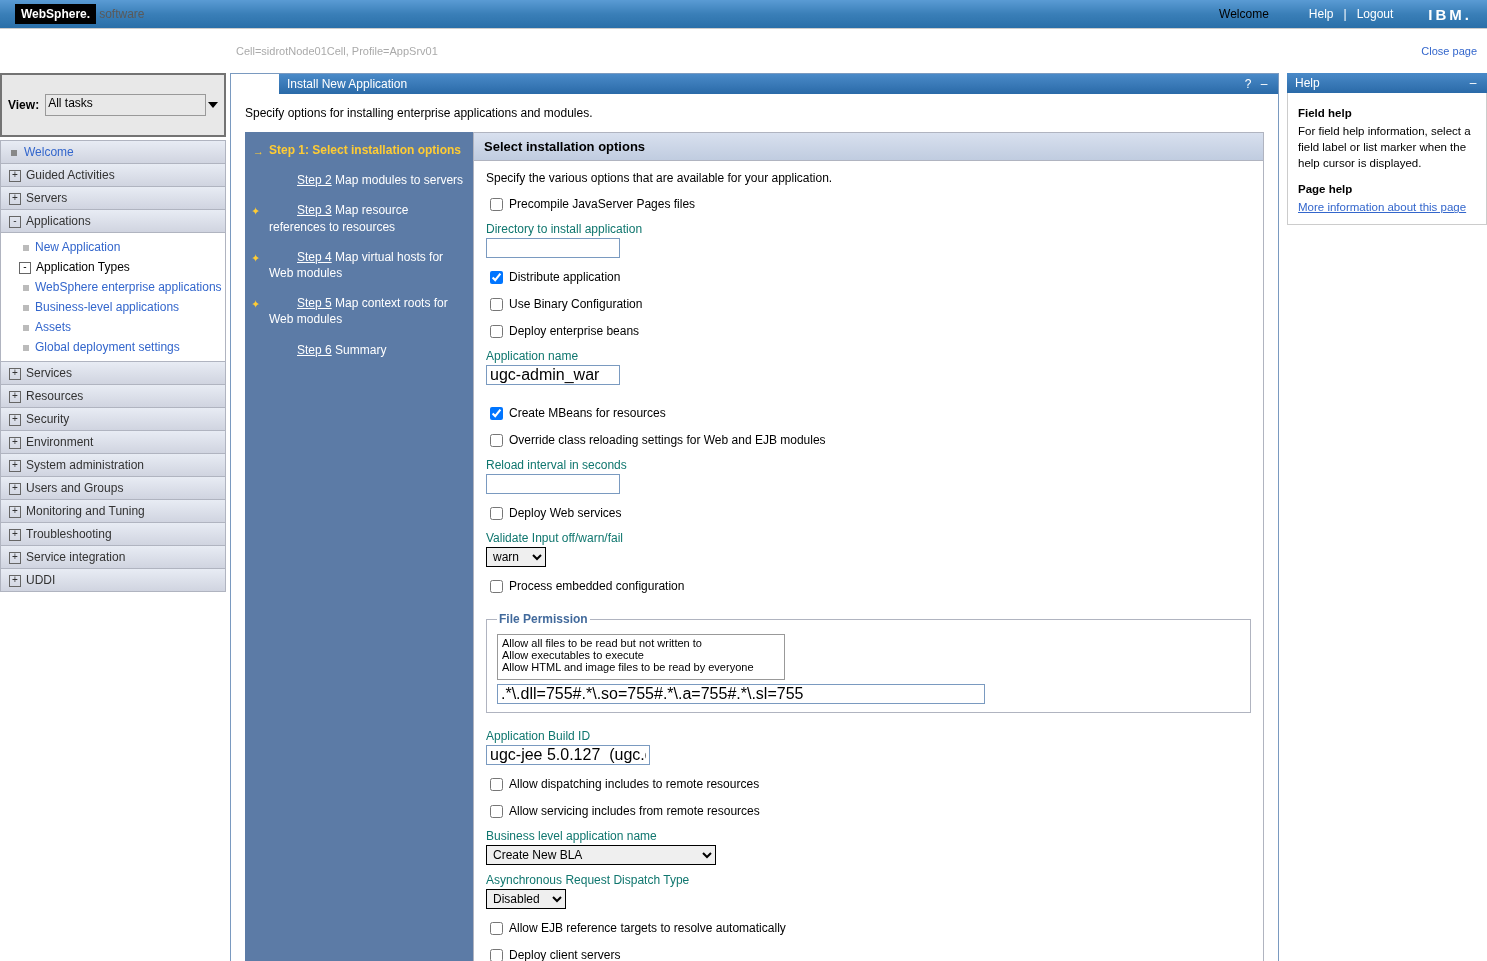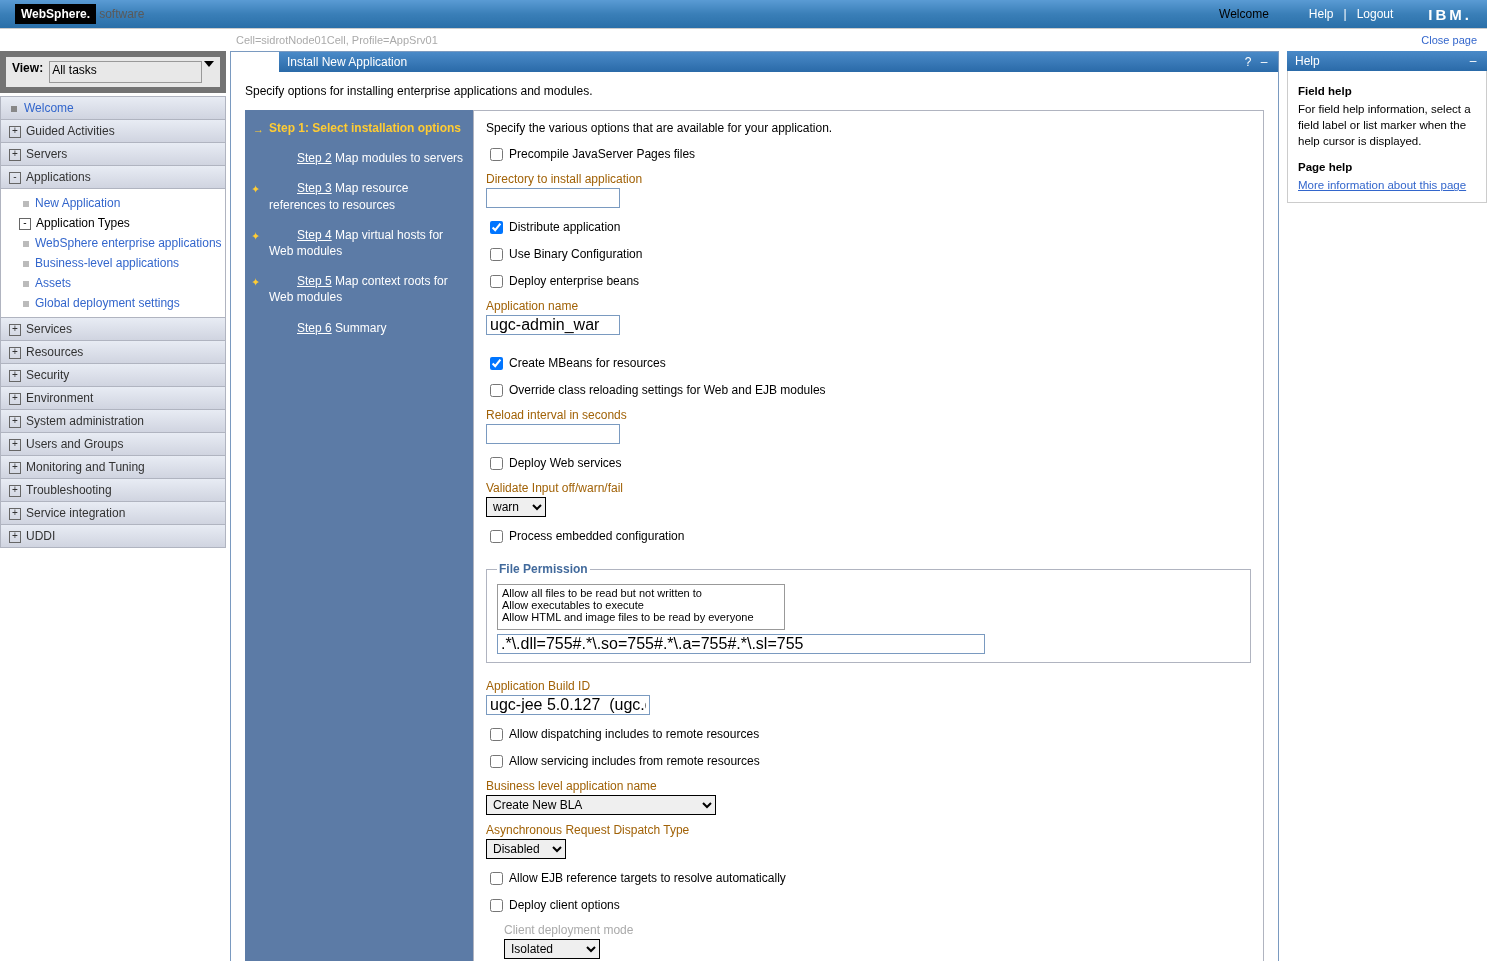--- a/index.html
+++ b/index.html
@@ -5,25 +5,25 @@
   html,body{margin:0;padding:0;height:100%;font-family:Arial,Helvetica,sans-serif;font-size:12px;color:#000;}
   body{background:#fff;}
   .header{height:28px;background:linear-gradient(to bottom,#5a9bd4 0%,#3a7fb8 50%,#2a6fa8 100%);color:#fff;display:flex;align-items:center;padding:0 15px;}
   .header-logo{background:#000;color:#fff;font-weight:bold;font-size:12px;padding:3px 6px;margin-right:3px;}
   .header-sub{color:#5a5a5a;font-size:12px;}
   .header-spacer{flex:1;}
   .header-link{color:#fff;margin:0 10px;text-decoration:none;font-size:12px;}
   .header-welcome{color:#000;font-size:12px;margin-right:30px;}
   .header-sep{color:#fff;}
   .header-ibm{font-weight:bold;letter-spacing:3px;font-size:15px;margin-left:25px;}
-  .subheader{height:20px;background:#fff;border-top:1px solid #ccc;display:flex;align-items:center;padding:1px 10px;font-size:11px;color:#aaa;justify-content:space-between;}
+  .subheader{height:20px;background:#fff;border-top:1px solid #ccc;display:flex;align-items:center;padding:12px 10px;font-size:11px;color:#aaa;justify-content:space-between;}
   .subheader-right{color:#3366cc;cursor:pointer;}
   .main{display:flex;height:calc(100% - 48px);}
   .sidebar{width:226px;background:#fff;border-right:0px solid #ccc;flex-shrink:0;}
-  .view-row{background:#e8e8e8;border:6px solid #737373;padding:4px 6px;display:flex;}
+  .view-row{background:#e8e8e8;border:2px solid #737373;padding:19px 6px;display:flex;align-items:center;}
   .view-label{font-weight:bold;margin-right:6px;}
   .view-select{flex:1;border:1px solid #999;padding:1px 2px;font-size:12px;height:18px;}
   .view-arrow{width:0;height:0;border-left:5px solid transparent;border-right:5px solid transparent;border-top:6px solid #000;margin-left:2px;}
   .navitem{background:linear-gradient(to bottom,#e8ecf4 0%,#d0d4e0 100%);border:1px solid #b0b4c0;border-top:none;padding:4px 8px;cursor:pointer;font-size:12px;color:#333;}
   .navitem.first{border-top:1px solid #b0b4c0;margin-top:3px;}
   .navitem .toggle{display:inline-block;width:10px;height:10px;border:1px solid #666;text-align:center;line-height:8px;font-size:10px;margin-right:5px;vertical-align:middle;}
   .navitem .bullet{display:inline-block;width:6px;height:6px;background:#888;margin-right:7px;margin-left:2px;vertical-align:middle;}
   .subtree{background:#fff;border:1px solid #b0b4c0;border-top:none;padding:4px 0;}
   .subtree a{display:block;color:#3366cc;text-decoration:none;padding:3px 0 3px 36px;font-size:12px;}
   .subtree .sub2{}
@@ -43,21 +43,21 @@
   .step{margin-bottom:14px;line-height:1.35;padding-left:16px;position:relative;}
   .step .arrow{position:absolute;left:0;top:2px;color:#ffcc33;font-size:11px;}
   .step .star{position:absolute;left:-2px;top:2px;color:#ffcc33;font-size:11px;}
   .step.current{color:#ffcc33;font-weight:bold;}
   .step a{color:#ffffff;text-decoration:underline;cursor:pointer;margin-left:28px;}
   .wizard-main{flex:1;border:1px solid #b0b4c0;padding:0;background:#fff;}
   .wizard-head{background:linear-gradient(to bottom,#d8e0ee 0%,#c0cce0 100%);padding:6px 10px;font-weight:bold;font-size:13px;border-bottom:1px solid #b0b4c0;color:#000;}
   .wizard-body{padding:10px 12px;}
   .wizard-body p{margin:0 0 10px 0;}
   .field-row{margin:4px 0 8px 0;}
-  .field-label{margin:8px 0 2px 0;color:#a16207;}
+  .field-label{margin:8px 0 2px 0;color:#0f766e;}
   .cb{width:13px;height:13px;vertical-align:middle;margin-right:6px;}
   .textbox{border:1px solid #7a9ac0;padding:1px 3px;font-size:16px;height:16px;}
   .selectbox{border:1px solid #000;font-size:12px;padding:1px 2px;}
   .fieldset{border:1px solid #b0b4c0;padding:8px 10px;margin:16px 0;}
   .fieldset-legend{color:#426a9c;font-weight:bold;}
   .listbox{width:282px;height:40px;border:1px solid #999;overflow:auto;font-size:11px;padding:2px;margin-bottom:4px;}
   .listbox div{padding:0px 2px;}
   .disabled-label{color:#aaa;}
   .help-col{width:200px;flex-shrink:0;}
   .help-panel{border:0;}
@@ -132,20 +132,21 @@
             <div class="wizard-steps">
               <div class="step current"><span class="arrow">→</span><span>Step 1: Select installation options</span></div>
               <div class="step"><a>Step 2</a><span>  Map modules to servers</span></div>
               <div class="step"><span class="star">✦</span><a>Step 3</a><span>  Map resource references to resources</span></div>
               <div class="step"><span class="star">✦</span><a>Step 4</a><span>  Map virtual hosts for Web modules</span></div>
               <div class="step"><span class="star">✦</span><a>Step 5</a><span>  Map context roots for Web modules</span></div>
               <div class="step"><a>Step 6</a><span>  Summary</span></div>
             </div>
 
             <div class="wizard-main">
+              <div class="wizard-head">Select installation options</div>
               <div class="wizard-body">
                 <p>Specify the various options that are available for your application.</p>
 
                 <div class="field-row"><input type="checkbox" class="cb" style=""><span>Precompile JavaServer Pages files</span></div>
 
                 <div class="field-label">Directory to install application</div>
                 <input class="textbox" style="width: 126px;" value="">
 
                 <div class="field-row" style="margin-top:10px"><input type="checkbox" class="cb" checked="" style=""><span>Distribute application</span></div>
                 <div class="field-row"><input type="checkbox" class="cb" style=""><span>Use Binary Configuration</span></div>
@@ -184,21 +185,21 @@
                 <div class="field-row"><input type="checkbox" class="cb" style=""><span>Allow servicing includes from remote resources</span></div>
 
                 <div class="field-label">Business level application name</div>
                 <select class="selectbox" style="width:230px"><option>Create New BLA</option></select>
 
                 <div class="field-label">Asynchronous Request Dispatch Type</div>
                 <select class="selectbox" style="width:80px"><option>Disabled</option></select>
 
                 <div class="field-row" style="margin-top:10px"><input type="checkbox" class="cb" style=""><span>Allow EJB reference targets to resolve automatically</span></div>
 
-                <div class="field-row"><input type="checkbox" class="cb" style=""><span>Deploy client options</span></div>
+                <div class="field-row"><input type="checkbox" class="cb" style=""><span>Deploy client servers</span></div>
                 <div style="margin-left:18px">
                   <div class="field-label disabled-label">Client deployment mode</div>
                   <select class="selectbox" style="width:96px"><option>Isolated</option></select>
                 </div>
 
                 
 
               </div>
             </div>
           </div>

